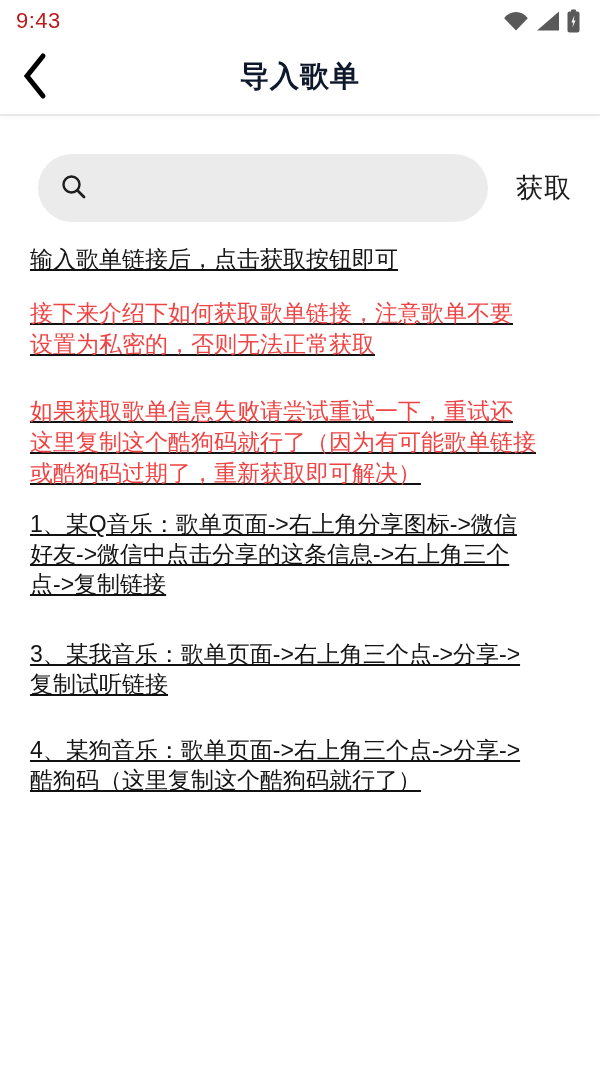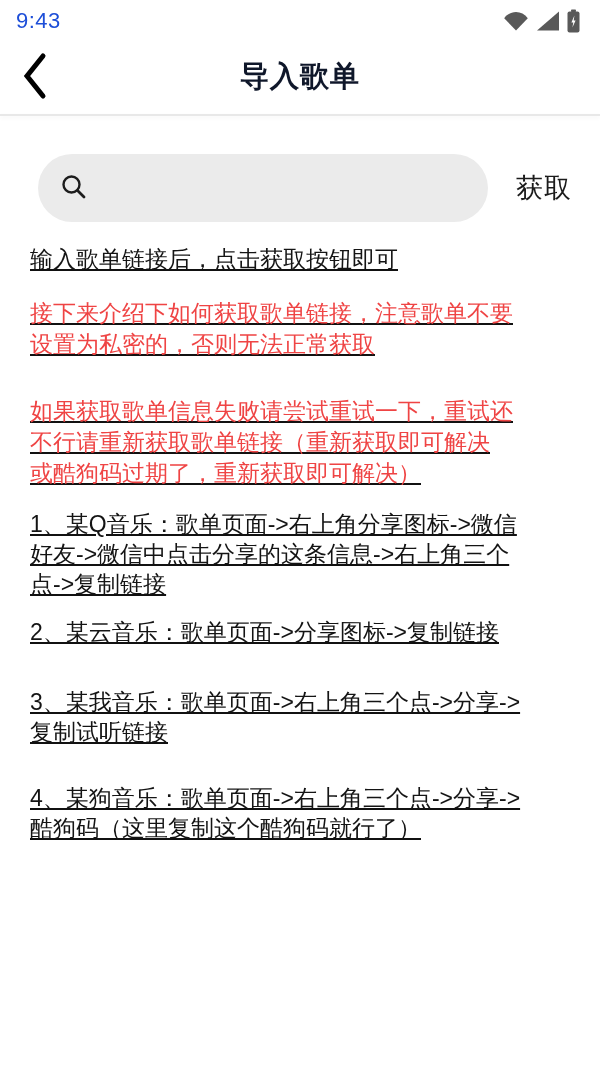--- a/index.html
+++ b/index.html
@@ -13,21 +13,21 @@
   
   .status-bar {
     height: 40px;
     display: flex;
     align-items: center;
     justify-content: space-between;
     padding: 2px 20px 0 16px;
   }
   .status-time {
     font-size: 22px;
-    color: #1d4ed8;
+    color: #b91c1c;
     letter-spacing: 0.5px;
   }
   .status-icons {
     display: flex;
     align-items: center;
     gap: 7px;
   }
   .status-icons svg { display: block; }
   
   .header {
@@ -169,33 +169,30 @@
 
   <div class="text-block hint-text">输入歌单链接后，点击获取按钮即可</div>
 
   <div class="text-block warning warning-1">
     <div>接下来介绍下如何获取歌单链接，注意歌单不要</div>
     <div>设置为私密的，否则无法正常获取</div>
   </div>
 
   <div class="text-block warning warning-2">
     <div>如果获取歌单信息失败请尝试重试一下，重试还</div>
-    <div>不行请重新获取歌单链接（重新获取即可解决</div>
+    <div>这里复制这个酷狗码就行了（因为有可能歌单链接</div>
     <div>或酷狗码过期了，重新获取即可解决）</div>
   </div>
 
   <div class="text-block instruction-1">
     <div>1、某Q音乐：歌单页面-&gt;右上角分享图标-&gt;微信</div>
     <div>好友-&gt;微信中点击分享的这条信息-&gt;右上角三个</div>
     <div>点-&gt;复制链接</div>
   </div>
 
-  <div class="text-block instruction-2">
-    <div>2、某云音乐：歌单页面-&gt;分享图标-&gt;复制链接</div>
-  </div>
 
   <div class="text-block instruction-3">
     <div>3、某我音乐：歌单页面-&gt;右上角三个点-&gt;分享-&gt;</div>
     <div>复制试听链接</div>
   </div>
 
   <div class="text-block instruction-4">
     <div>4、某狗音乐：歌单页面-&gt;右上角三个点-&gt;分享-&gt;</div>
     <div>酷狗码（这里复制这个酷狗码就行了）</div>
   </div>

